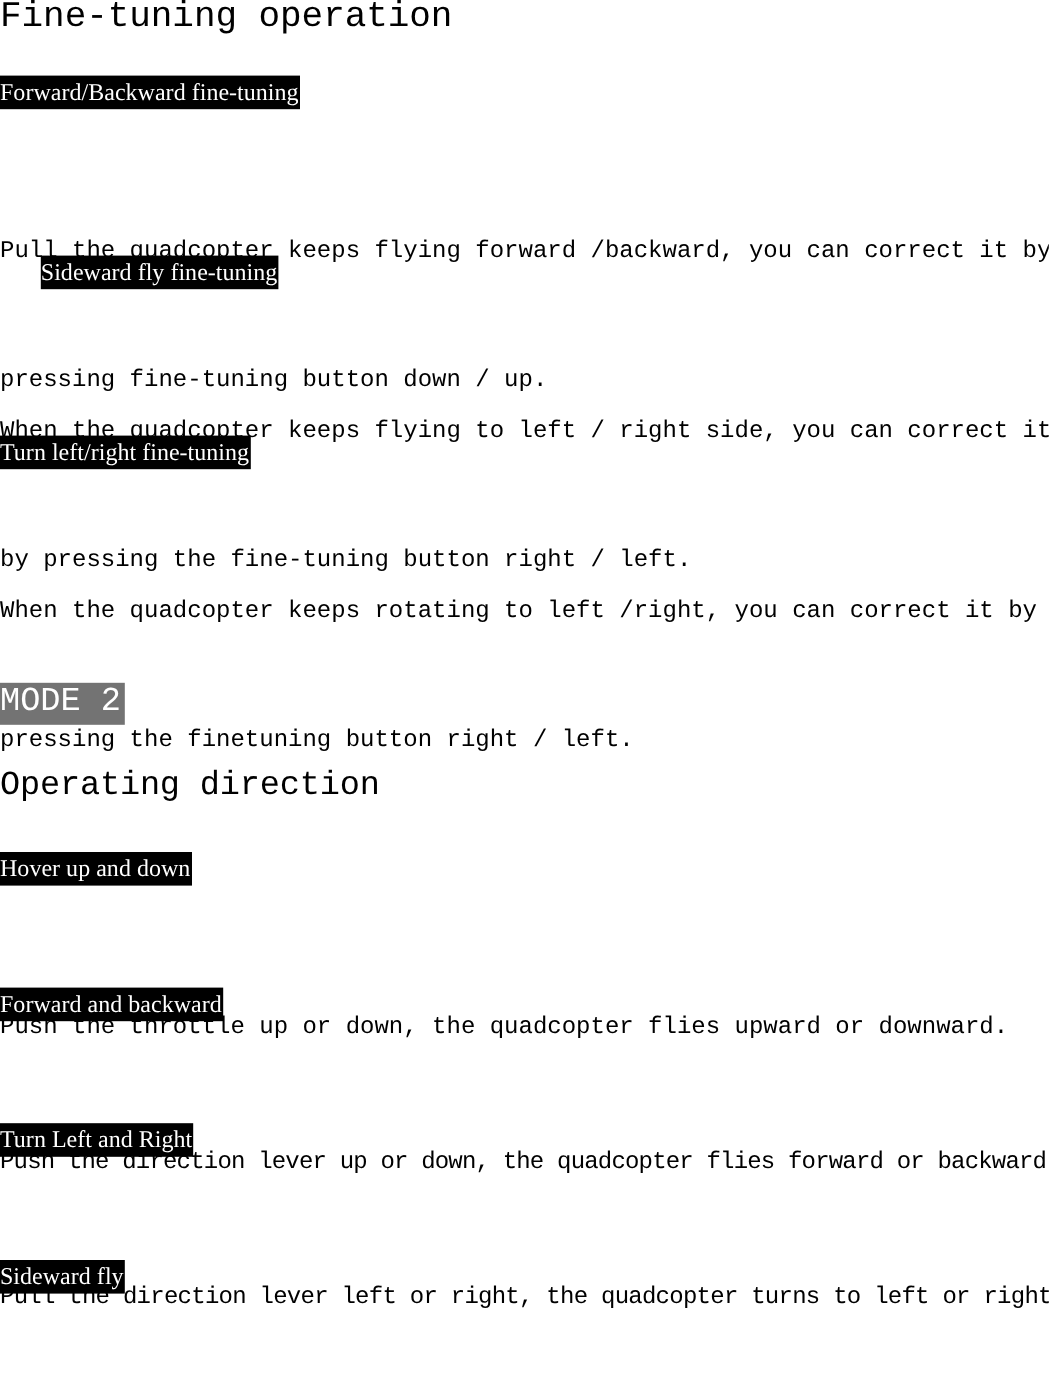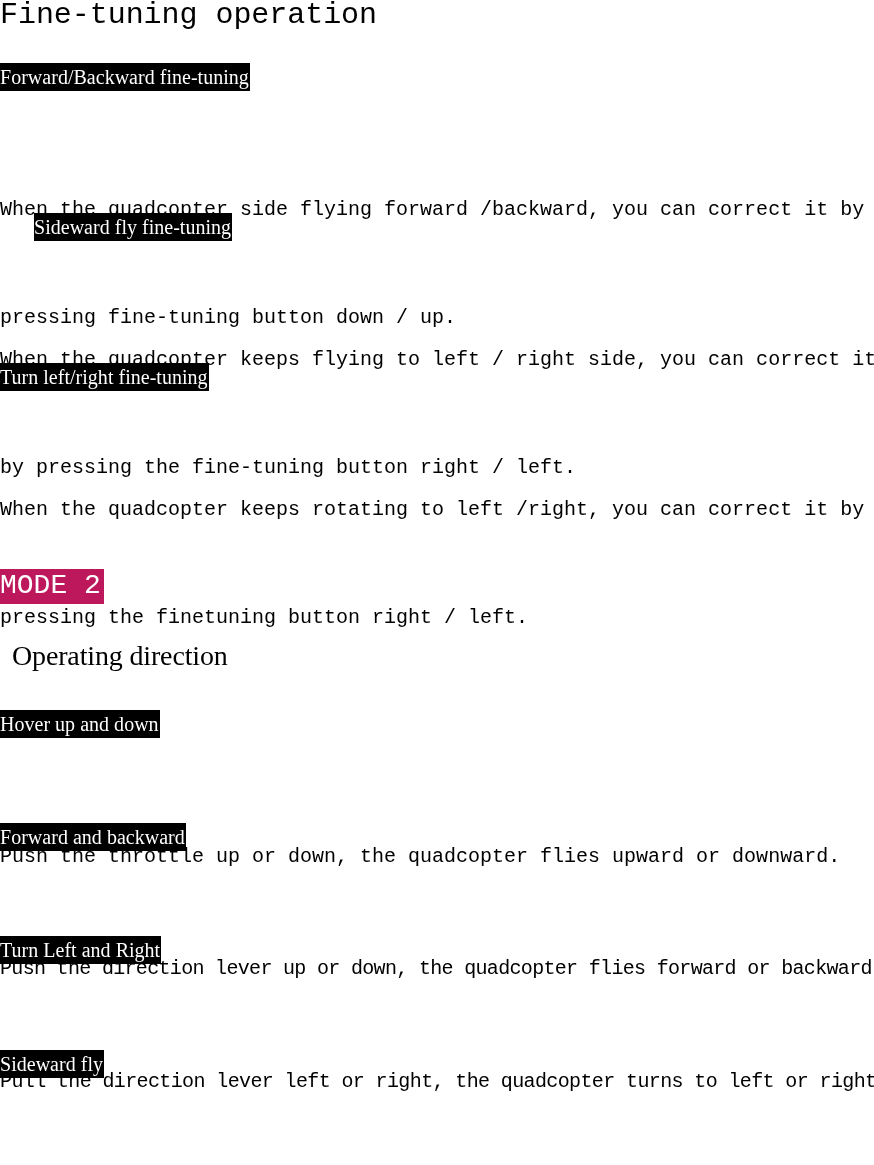--- a/index.html
+++ b/index.html
@@ -35,34 +35,33 @@
 
   
   .mode-heading {
     position: absolute;
     left: 0;
     font-size: 28px;
     line-height: 30px;
     white-space: pre;
   }
   .mode-heading .hl {
-    background: #be185d;
+    background: #737373;
     color: #ffffff;
     padding: 1px 3px 3px 0;
   }
 
   
   .sub-title {
     position: absolute;
-    left: 12px;
+    left: 0;
     font-size: 28px;
     line-height: 34px;
     letter-spacing: -0.15px;
     white-space: pre;
-    font-family: Liberation Serif, serif;
   }
 
   
   .hl-heading {
     position: absolute;
     left: 0;
     font-size: 20px;
     line-height: 24px;
     white-space: pre;
     font-family: Liberation Serif, serif;
@@ -94,21 +93,21 @@
 </head>
 <body>
 
 <div class="page">
 
   <div class="doc-title" style="top:-4px;"><span>Fine-tuning operation</span></div>
 
   <div class="hl-heading" style="top:65px;"><span class="hl">Forward/Backward fine-tuning</span></div>
 
   <div class="para" style="top:120px;">
-    <span class="ln">When the quadcopter side flying forward /backward, you can correct it by</span>
+    <span class="ln">Pull the quadcopter keeps flying forward /backward, you can correct it by</span>
     <span class="ln">pressing fine-tuning button down / up.</span>
   </div>
 
   <div class="hl-heading" style="top:215px;padding-left:34px;"><span class="hl">Sideward fly fine-tuning</span></div>
 
   <div class="para" style="top:270px;">
     <span class="ln">When the quadcopter keeps flying to left / right side, you can correct it</span>
     <span class="ln">by pressing the fine-tuning button right / left.</span>
   </div>
 

